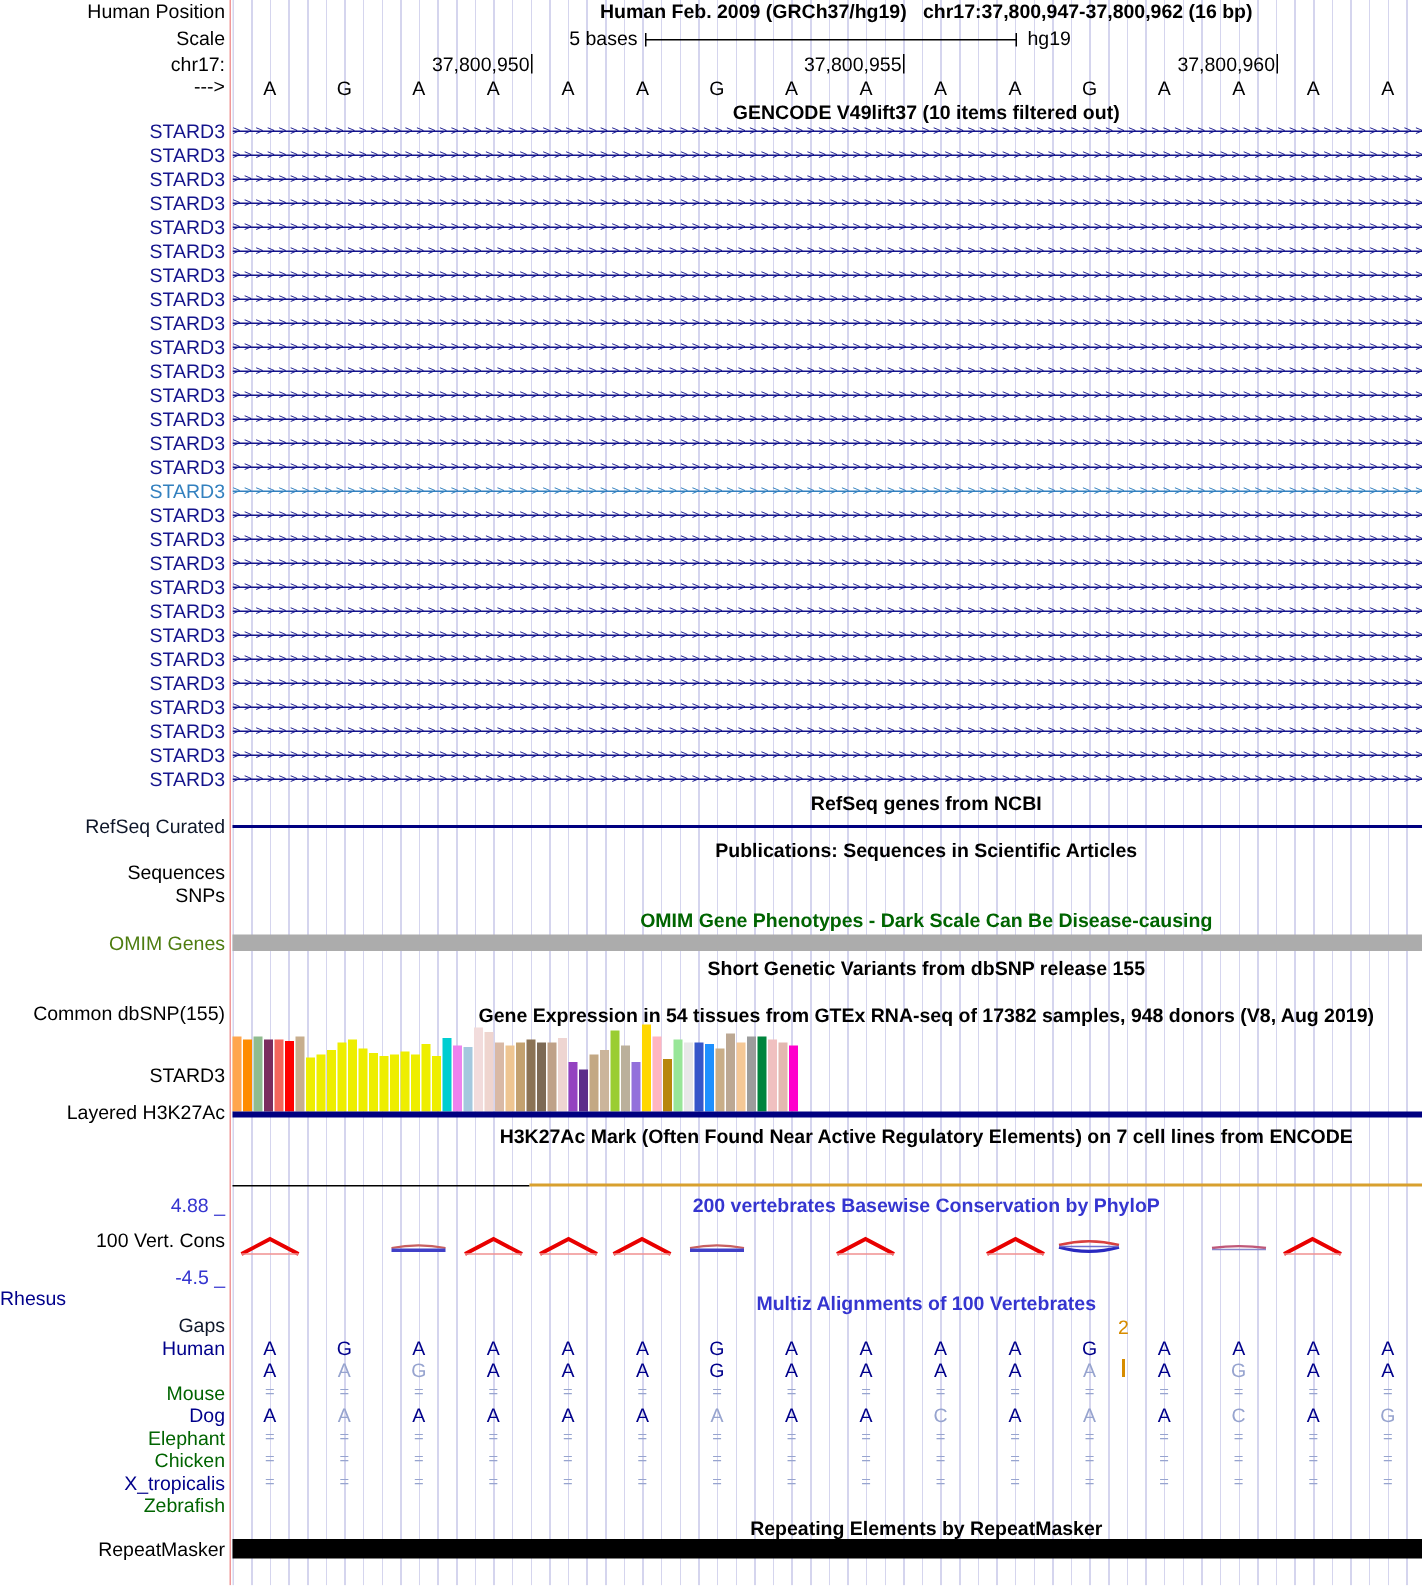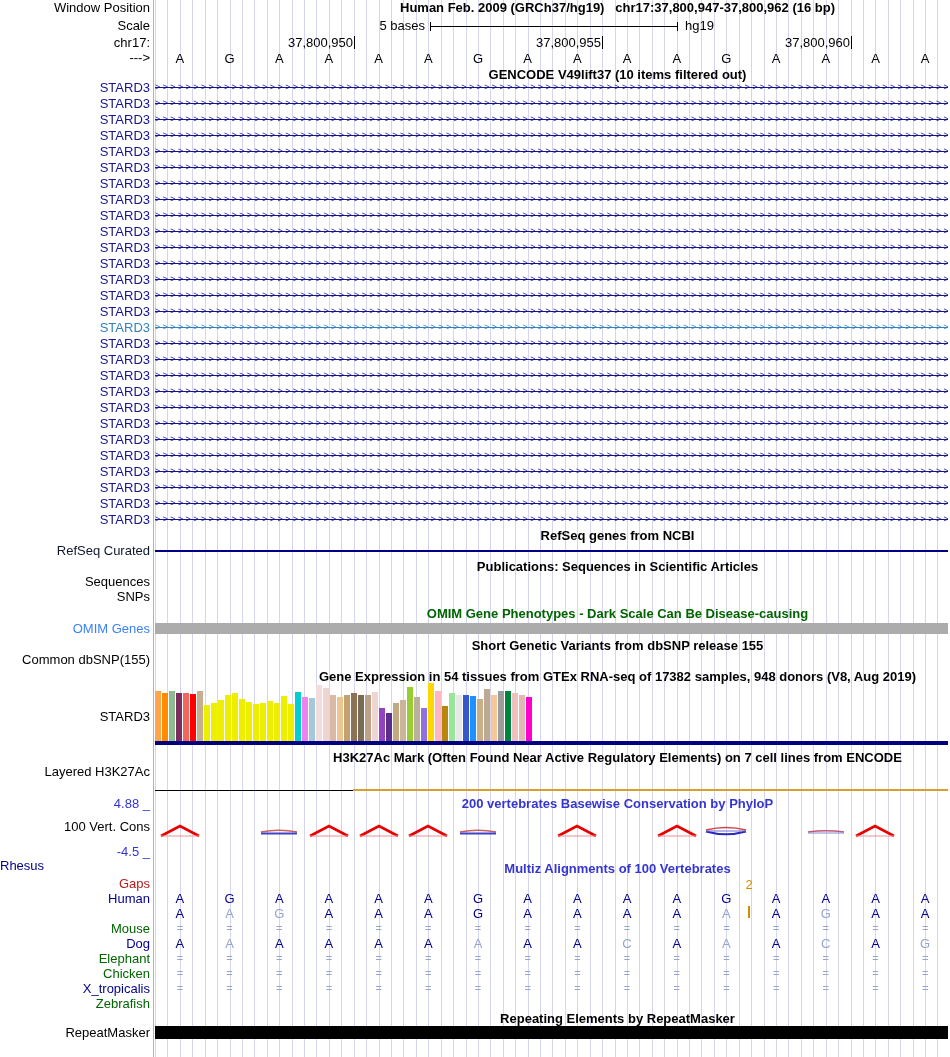--- a/index.html
+++ b/index.html
@@ -17,21 +17,21 @@
   .rlab{position:absolute;width:140px;text-align:right;height:14px;line-height:14px;}
   #gtex-bars{position:absolute;left:155px;top:683px;height:58px;display:flex;align-items:flex-end;}
 </style>
 </head>
 <body>
 
 <div id="browser">
   <div class="gridlines"></div>
   <div class="edgeline"></div>
 
-  <div class="glabel" style="top:1px">Window Position</div>
+  <div class="glabel" style="top:1px">Human Position</div>
   <div class="ctitle" style="top:1px">
     <span>Human Feb. 2009 (GRCh37/hg19)</span>&nbsp;&nbsp;&nbsp;<span>chr17:37,800,947-37,800,962 (16 bp)</span>
   </div>
 
   <div class="glabel" style="top:19px">Scale</div>
   <div class="rlab" style="left:285px;top:19px;width:140px">5 bases</div>
   <div class="abs" style="left:430px;top:26px;width:248px;height:1px;background:#000"></div>
   <div class="abs" style="left:430px;top:22px;width:1px;height:9px;background:#000"></div>
   <div class="abs" style="left:677px;top:22px;width:1px;height:9px;background:#000"></div>
   <div class="abs" style="left:685px;top:19px;height:14px;line-height:14px">hg19</div>
@@ -212,25 +212,25 @@
 
   <div class="ctitle" style="top:529px">RefSeq genes from NCBI</div>
   <div class="glabel" style="top:544px;color:#0f172a">RefSeq Curated</div>
   <div class="abs" style="left:155px;top:550px;width:793px;height:2px;background:#000080"></div>
 
   <div class="ctitle" style="top:560px">Publications: Sequences in Scientific Articles</div>
   <div class="glabel" style="top:575px">Sequences</div>
   <div class="glabel" style="top:590px">SNPs</div>
 
   <div class="ctitle" style="top:607px;color:#006400">OMIM Gene Phenotypes - Dark Scale Can Be Disease-causing</div>
-  <div class="glabel" style="top:622px;color:#3b82f6">OMIM Genes</div>
+  <div class="glabel" style="top:622px;color:#4d7c0f">OMIM Genes</div>
   <div class="abs" style="left:155px;top:623px;width:793px;height:11px;background:#ACACAC"></div>
 
   <div class="ctitle" style="top:639px">Short Genetic Variants from dbSNP release 155</div>
-  <div class="glabel" style="top:653px">Common dbSNP(155)</div>
+  <div class="glabel" style="top:669px">Common dbSNP(155)</div>
 
   <div class="ctitle" style="top:670px">Gene Expression in 54 tissues from GTEx RNA-seq of 17382 samples, 948 donors (V8, Aug 2019)</div>
   <div class="glabel" style="top:710px">STARD3</div>
   <div id="gtex-bars">
       <div style="align-self: flex-end; width: 6px; margin-right: 1px; height: 50px; background: rgb(255, 166, 77);"></div>
       <div style="align-self: flex-end; width: 6px; margin-right: 1px; height: 48px; background: rgb(255, 140, 0);"></div>
       <div style="align-self: flex-end; width: 6px; margin-right: 1px; height: 50px; background: rgb(143, 188, 143);"></div>
       <div style="align-self: flex-end; width: 6px; margin-right: 1px; height: 48px; background: rgb(123, 45, 94);"></div>
       <div style="align-self: flex-end; width: 6px; margin-right: 1px; height: 48px; background: rgb(244, 102, 92);"></div>
       <div style="align-self: flex-end; width: 6px; margin-right: 1px; height: 47px; background: rgb(255, 0, 0);"></div>
@@ -279,21 +279,21 @@
       <div style="align-self: flex-end; width: 6px; margin-right: 1px; height: 46px; background: rgb(245, 200, 150);"></div>
       <div style="align-self: flex-end; width: 6px; margin-right: 1px; height: 50px; background: rgb(156, 156, 156);"></div>
       <div style="align-self: flex-end; width: 6px; margin-right: 1px; height: 50px; background: rgb(0, 132, 61);"></div>
       <div style="align-self: flex-end; width: 6px; margin-right: 1px; height: 48px; background: rgb(240, 192, 192);"></div>
       <div style="align-self: flex-end; width: 6px; margin-right: 1px; height: 46px; background: rgb(227, 184, 176);"></div>
       <div style="align-self: flex-end; width: 6px; margin-right: 1px; height: 44px; background: rgb(255, 0, 204);"></div>
     </div>
   <div class="abs" style="left:155px;top:741px;width:793px;height:4px;background:#000080"></div>
 
   <div class="ctitle" style="top:751px">H3K27Ac Mark (Often Found Near Active Regulatory Elements) on 7 cell lines from ENCODE</div>
-  <div class="glabel" style="top:765px">Layered H3K27Ac</div>
+  <div class="glabel" style="top:735px">Layered H3K27Ac</div>
   <div class="abs" style="left:155px;top:790px;width:198px;height:1px;background:#000"></div>
   <div class="abs" style="left:353px;top:789px;width:595px;height:2px;background:#D8A02E"></div>
 
   <div class="glabel" style="top:797px;color:#3535D0">4.88 _</div>
   <div class="ctitle" style="top:797px;color:#3535D0">200 vertebrates Basewise Conservation by PhyloP</div>
   <div class="glabel" style="top:820px">100 Vert. Cons</div>
   <div id="phylop-shapes">
       <div style="position: absolute; left: 160px; top: 823px; width: 40px; height: 18px;"><svg width="40" height="16">
           <path d="M1,13 L20,3 L39,13" fill="none" stroke="#E80000" stroke-width="2.6"></path>
           <path d="M1,13 L39,13" stroke="#F09090" stroke-width="1"></path>
@@ -336,21 +336,21 @@
           <path d="M2,10 L38,10" stroke="#8888CC" stroke-width="1"></path>
         </svg></div>
       <div style="position: absolute; left: 855px; top: 823px; width: 40px; height: 18px;"><svg width="40" height="16">
           <path d="M1,13 L20,3 L39,13" fill="none" stroke="#E80000" stroke-width="2.6"></path>
           <path d="M1,13 L39,13" stroke="#F09090" stroke-width="1"></path>
         </svg></div>
     </div>
   <div class="glabel" style="top:845px;color:#3535D0">-4.5 _</div>
 
   <div class="ctitle" style="top:862px;color:#3535D0">Multiz Alignments of 100 Vertebrates</div>
-  <div class="glabel" style="top:877px;color:#b91c1c">Gaps</div>
+  <div class="glabel" style="top:877px;color:#0f172a">Gaps</div>
   <div class="abs" style="left:742px;top:877px;width:14px;text-align:center;color:#D78C00">2</div>
   <div class="abs" style="left:748px;top:906px;width:2px;height:12px;background:#D78C00"></div>
   <div id="multiz-rows">
       <div style="position: absolute; left: 0px; top: 891px; width: 150px; text-align: right; height: 15px; line-height: 15px; color: rgb(0, 0, 139);">Human</div>
       <div style="position: absolute; left: 155px; top: 891px; width: 795px; display: flex; height: 15px; line-height: 15px;">
         <span style="flex: 1 1 0%; text-align: center; color: rgb(0, 0, 139);">A</span>
         <span style="flex: 1 1 0%; text-align: center; color: rgb(0, 0, 139);">G</span>
         <span style="flex: 1 1 0%; text-align: center; color: rgb(0, 0, 139);">A</span>
         <span style="flex: 1 1 0%; text-align: center; color: rgb(0, 0, 139);">A</span>
         <span style="flex: 1 1 0%; text-align: center; color: rgb(0, 0, 139);">A</span>

